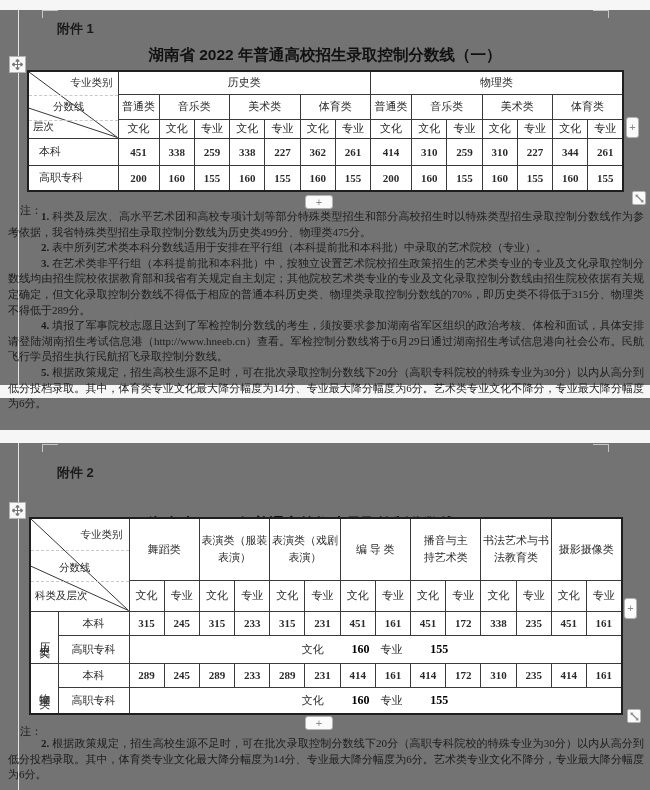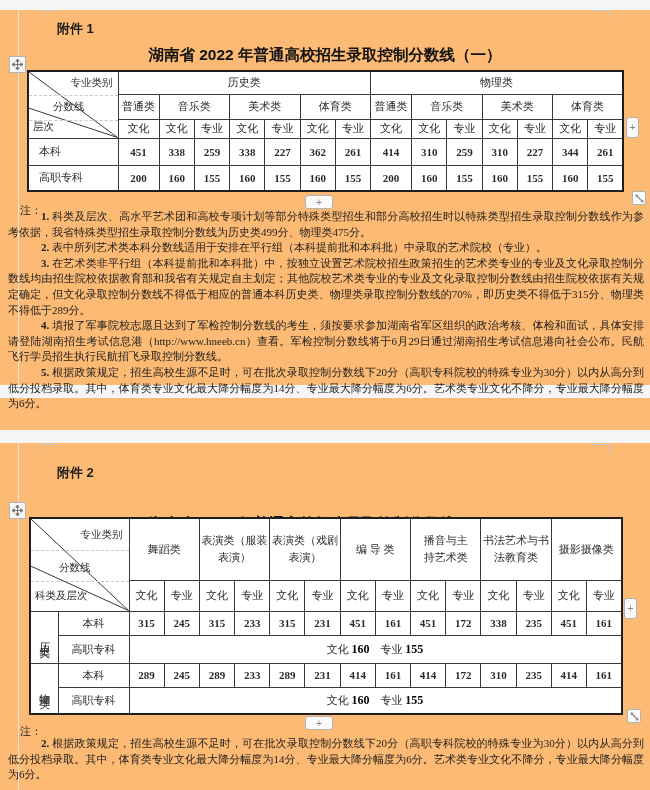--- a/index.html
+++ b/index.html
@@ -1,34 +1,34 @@
 <!DOCTYPE html>
 <html><head>
 <meta charset="utf-8">
 <style>
   html,body{margin:0;padding:0;background:#fff;}
-  #screen{position:relative;width:650px;height:790px;background:#fdba74;overflow:hidden;
+  #screen{position:relative;width:650px;height:790px;background:#737373;overflow:hidden;
           font-family:"Liberation Serif",serif;color:#111;}
   .band{position:absolute;left:0;width:650px;background:#f6f6f6;}
   .edge-line{position:absolute;width:1px;background:#e4e4e4;}
   .cropmark{position:absolute;width:15px;height:7px;border-color:#c6c6c6;}
   .cm-tl{border-top:1px solid #c6c6c6;border-left:1px solid #c6c6c6;}
   .cm-tr{border-top:1px solid #c6c6c6;border-right:1px solid #c6c6c6;}
   .att-label{position:absolute;left:57px;font-family:"Liberation Sans",sans-serif;
              font-weight:bold;font-size:13px;color:#1a1a1a;}
   .doc-title{position:absolute;left:0;width:650px;text-align:center;
              font-family:"Liberation Sans",sans-serif;font-weight:bold;font-size:15.5px;color:#111;}
   
   table.score{position:absolute;border-collapse:collapse;table-layout:fixed;
               border:2px solid #1f1f1f;background:#fff;}
   table.score td{border:1px solid #3a3a3a;text-align:center;vertical-align:middle;
                  padding:0;font-size:11px;color:#2b2b2b;overflow:hidden;}
   .hdr{font-size:11px;color:#2d2d2d;}
   .hdr2{font-size:10.5px;color:#333;}
-  .num{font-family:"Liberation Serif",serif;font-weight:bold;font-size:12.5px;color:#000;}
+  .num{font-family:"Liberation Serif",serif;font-weight:bold;font-size:12.5px;color:#000;margin-left:25px;}
   .rowlabel-left{text-align:left !important;padding-left:10px !important;font-size:11px;}
   .cat-cell{font-size:10.5px;line-height:1.55;white-space:pre-line;}
   .vert{writing-mode:vertical-rl;text-orientation:upright;letter-spacing:2px;
         margin:0 auto;font-size:11px;}
   .diag{position:relative;}
   .diag svg{position:absolute;left:0;top:0;width:100%;height:100%;}
   .diag .lbl{position:absolute;font-size:10.5px;color:#2d2d2d;white-space:nowrap;}
   .dash{position:absolute;left:0;width:100%;border-top:1px dashed #c9c9c9;height:0;}
   .merged-line{font-size:11px;}
   .merged-line .num{font-size:12px;}

